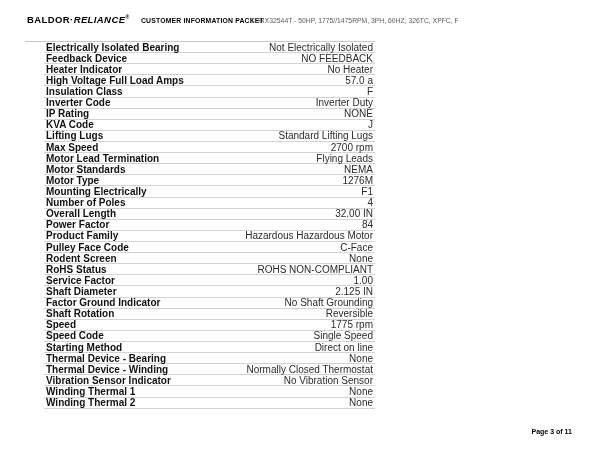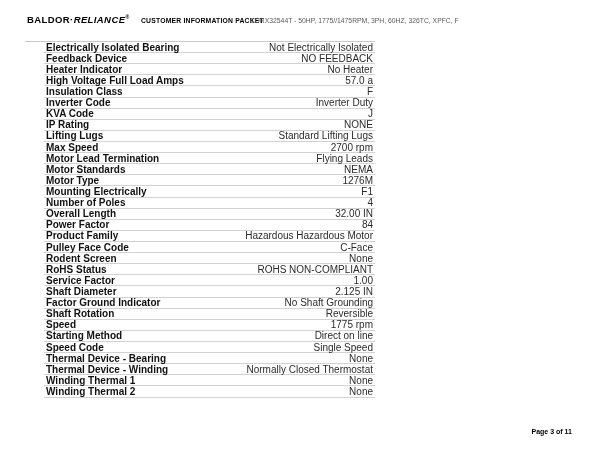--- a/index.html
+++ b/index.html
@@ -52,26 +52,26 @@
       </div>
       <div class="spec-row">
         <span class="spec-label">Insulation Class</span>
         <span class="spec-value">F</span>
       </div>
       <div class="spec-row">
         <span class="spec-label">Inverter Code</span>
         <span class="spec-value">Inverter Duty</span>
       </div>
       <div class="spec-row">
+        <span class="spec-label">IP Rating</span>
+        <span class="spec-value">NONE</span>
+      </div>
+      <div class="spec-row">
         <span class="spec-label">KVA Code</span>
         <span class="spec-value">J</span>
-      </div>
-      <div class="spec-row">
-        <span class="spec-label">IP Rating</span>
-        <span class="spec-value">NONE</span>
       </div>
       <div class="spec-row">
         <span class="spec-label">Lifting Lugs</span>
         <span class="spec-value">Standard Lifting Lugs</span>
       </div>
       <div class="spec-row">
         <span class="spec-label">Max Speed</span>
         <span class="spec-value">2700 rpm</span>
       </div>
       <div class="spec-row">
@@ -132,34 +132,38 @@
       </div>
       <div class="spec-row">
         <span class="spec-label">Shaft Rotation</span>
         <span class="spec-value">Reversible</span>
       </div>
       <div class="spec-row">
         <span class="spec-label">Speed</span>
         <span class="spec-value">1775 rpm</span>
       </div>
       <div class="spec-row">
+        <span class="spec-label">Speed Code</span>
+        <span class="spec-value">Single Speed</span>
+      </div>
+      <div class="spec-row">
         <span class="spec-label">Starting Method</span>
         <span class="spec-value">Direct on line</span>
-      </div>
-      <div class="spec-row">
-        <span class="spec-label">Speed Code</span>
-        <span class="spec-value">Single Speed</span>
       </div>
       <div class="spec-row">
         <span class="spec-label">Thermal Device - Bearing</span>
         <span class="spec-value">None</span>
       </div>
       <div class="spec-row">
         <span class="spec-label">Thermal Device - Winding</span>
         <span class="spec-value">Normally Closed Thermostat</span>
+      </div>
+      <div class="spec-row">
+        <span class="spec-label">Vibration Sensor Indicator</span>
+        <span class="spec-value">No Vibration Sensor</span>
       </div>
       <div class="spec-row">
         <span class="spec-label">Winding Thermal 1</span>
         <span class="spec-value">None</span>
       </div>
       <div class="spec-row">
         <span class="spec-label">Winding Thermal 2</span>
         <span class="spec-value">None</span>
       </div>
     </div>

